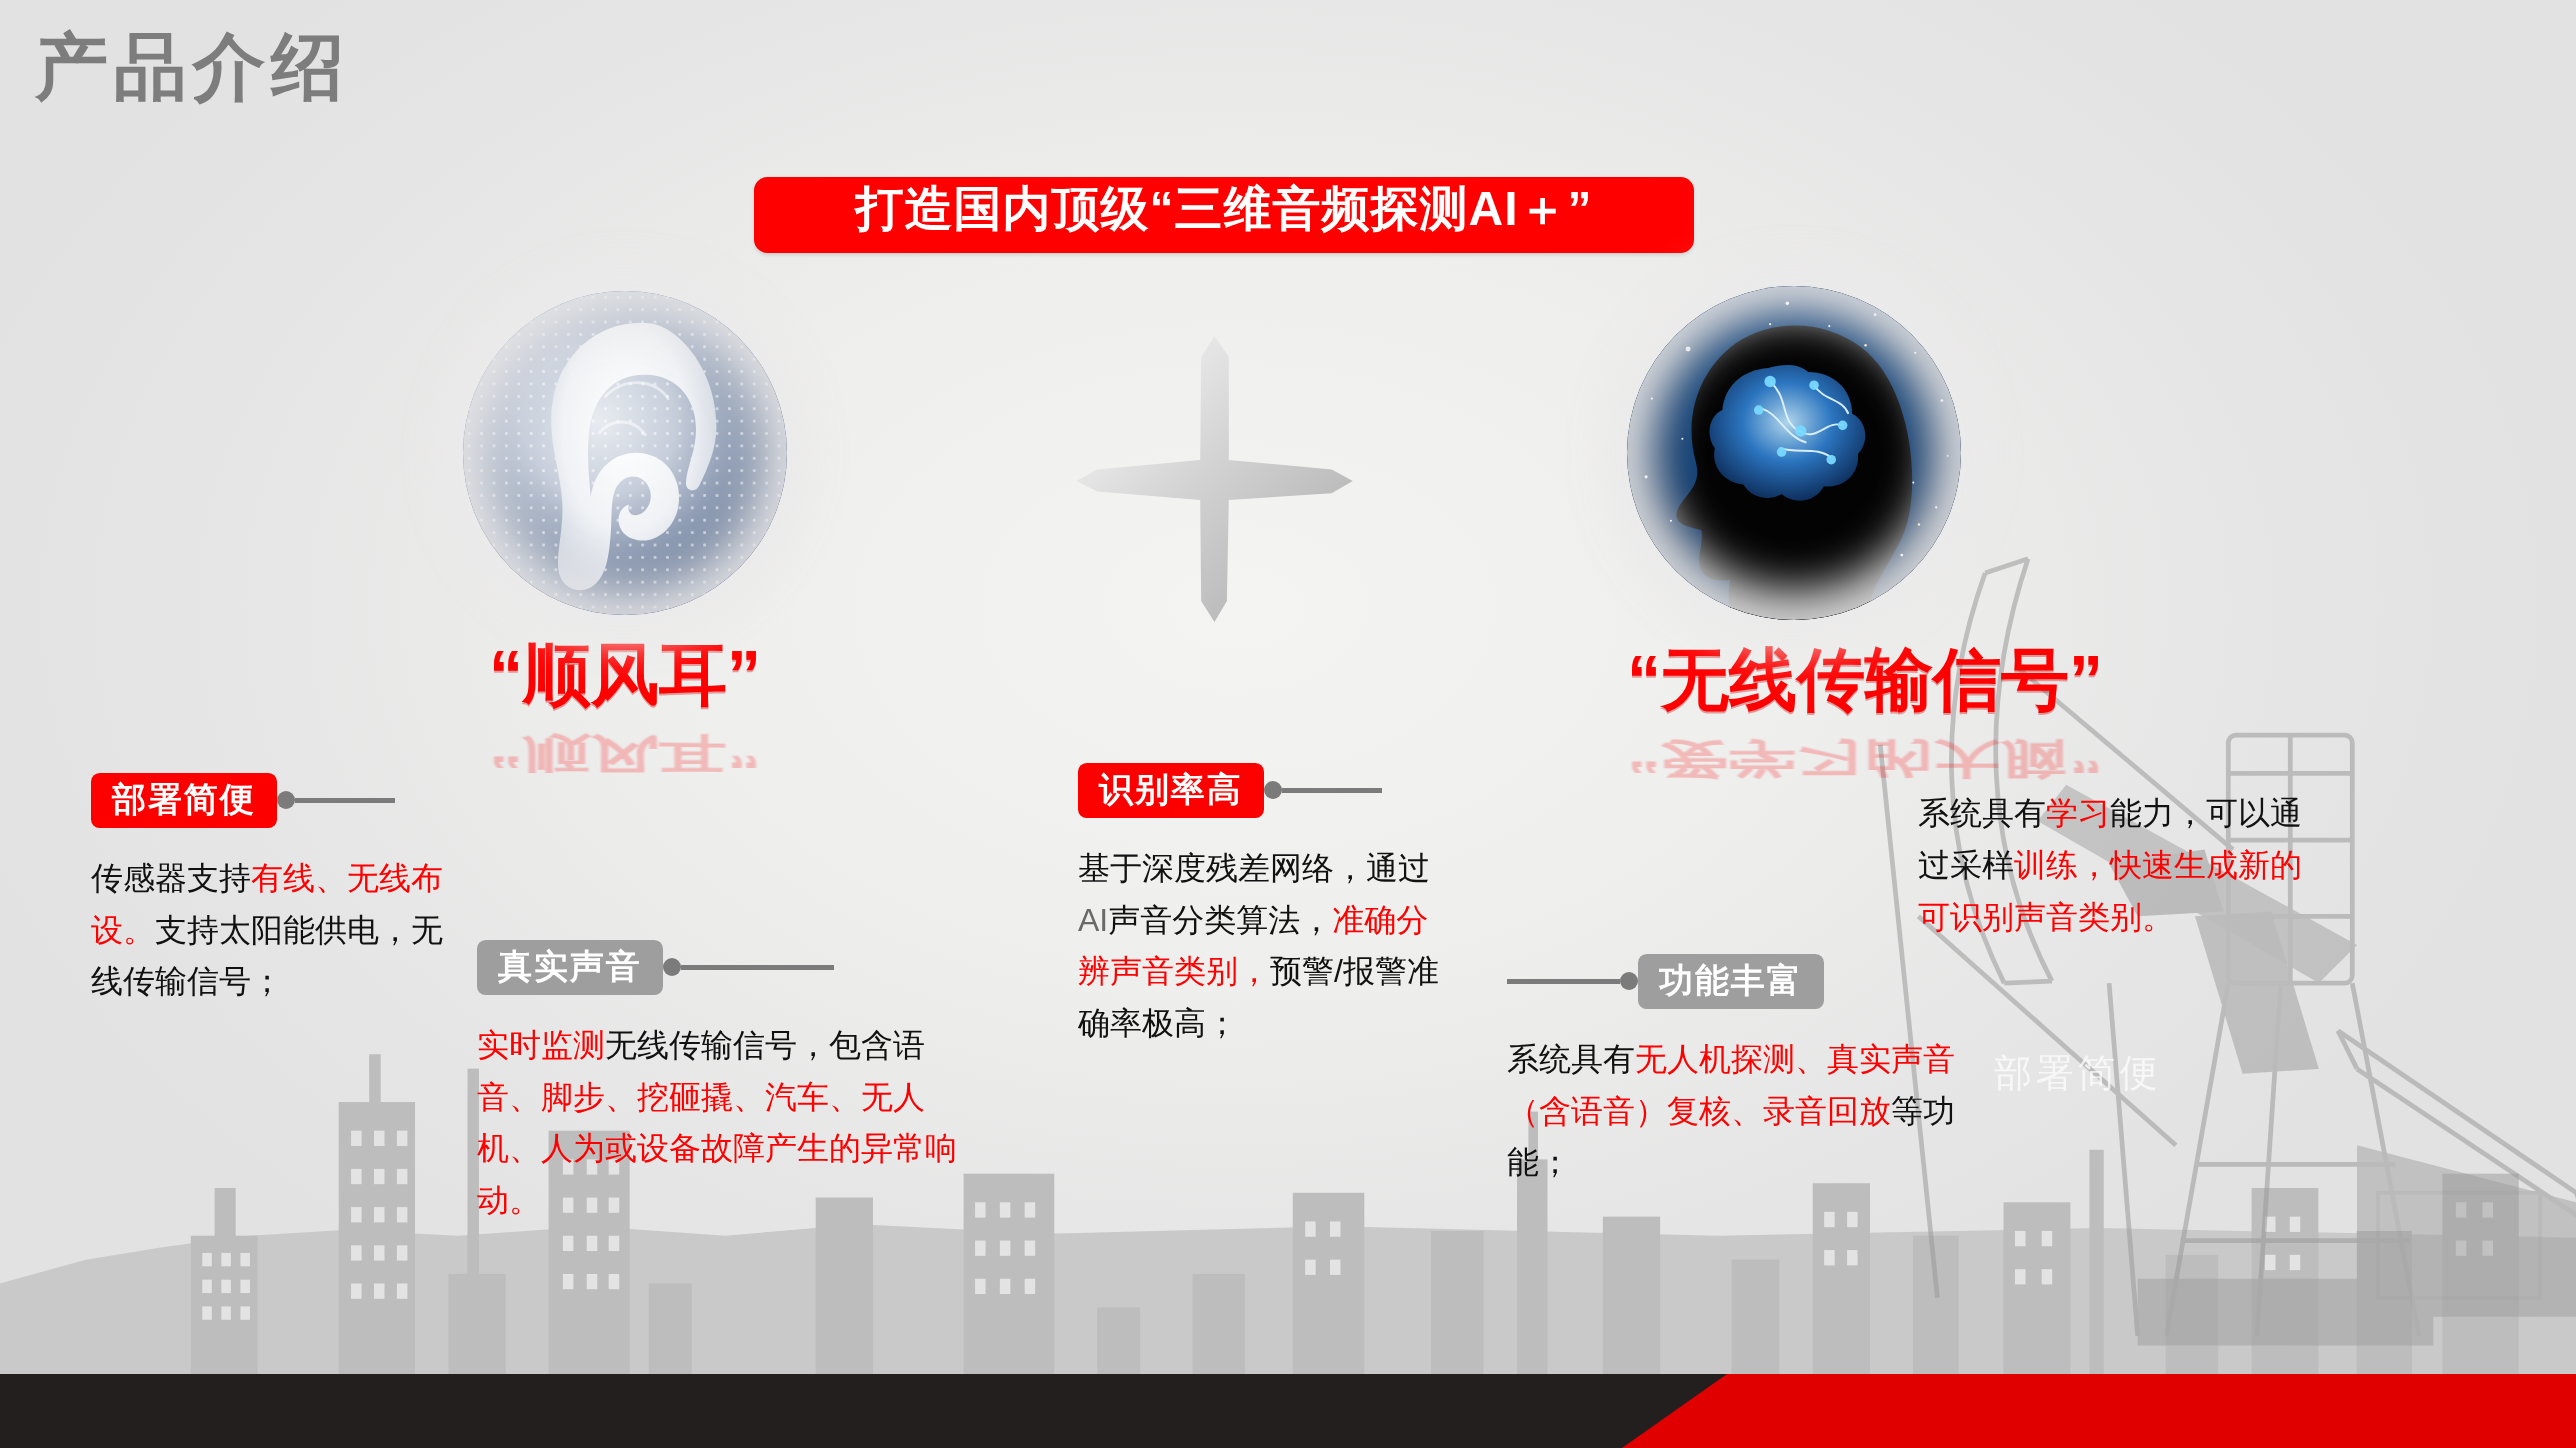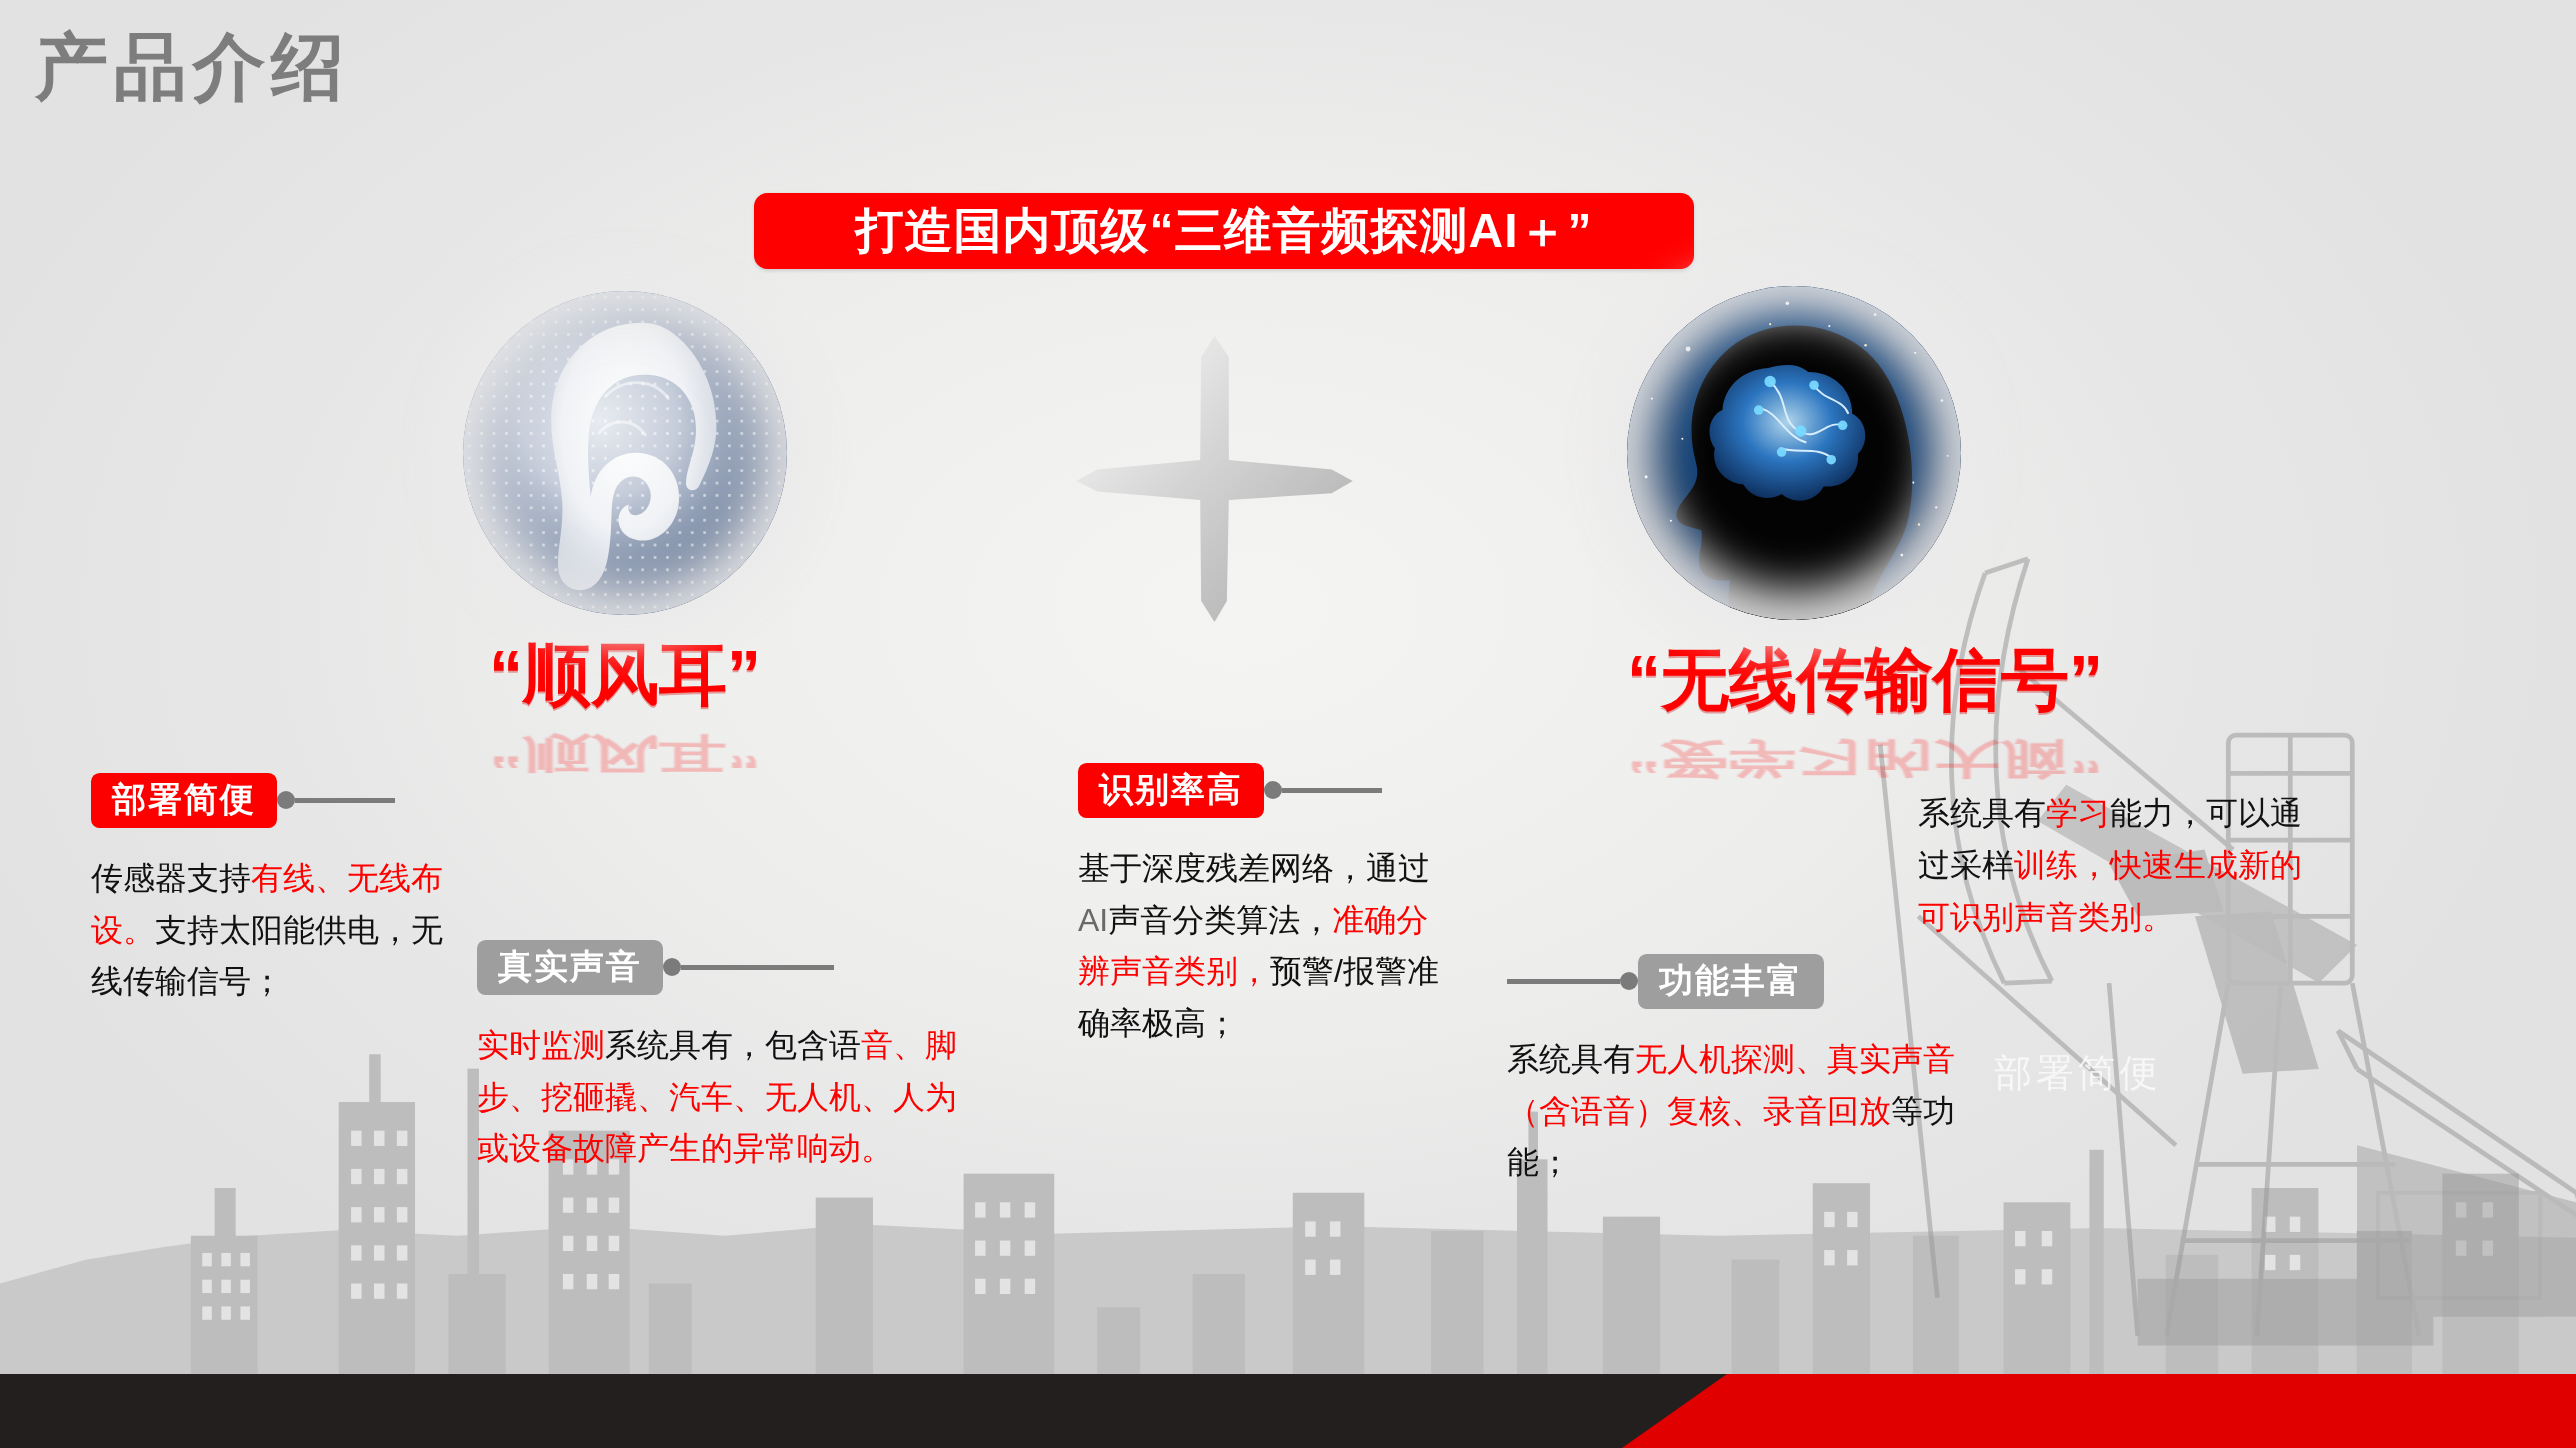--- a/index.html
+++ b/index.html
@@ -33,24 +33,24 @@
   }
 
   
   .page-title{
     position:absolute;left:35px;top:19px;
     font-size:73px;color:#7d7d7d;letter-spacing:5.7px;font-weight:700;
   }
 
   
   .banner{
-    position:absolute;left:754px;top:193px;
+    position:absolute;left:754px;top:177px;
     width:940px;height:76px;border-radius:13.4px;
     background:#ff0000;
-    display:flex;align-items:center;justify-content:center;
+    display:flex;align-items:flex-start;justify-content:center;
     box-shadow:0 1.9px 3.8px rgba(0,0,0,.12);
   }
   .banner-text{
     color:#fff;font-size:48px;font-weight:bold;letter-spacing:1px;
     white-space:nowrap;
   }
 
   
   .hero{position:absolute;}
   .hero .circle{
@@ -408,21 +408,21 @@
 
   <div class="feature" id="f-realsound">
     <div class="row">
       <span class="badge gray">真实声音</span>
       <span class="connector">
         <span class="dot"></span>
         <span class="line"></span>
       </span>
     </div>
     <div class="body-text">
-      <span class="r">实时监测</span><span>系统具有，包含语</span><span class="r">音、脚步、挖砸撬、汽车、无人机、人为或设备故障产生的异常响动。</span>
+      <span class="r">实时监测</span><span>无线传输信号，包含语</span><span class="r">音、脚步、挖砸撬、汽车、无人机、人为或设备故障产生的异常响动。</span>
     </div>
   </div>
 
   <div class="feature" id="f-accuracy">
     <div class="row">
       <span class="badge red">识别率高</span>
       <span class="connector">
         <span class="dot"></span>
         <span class="line"></span>
       </span>

